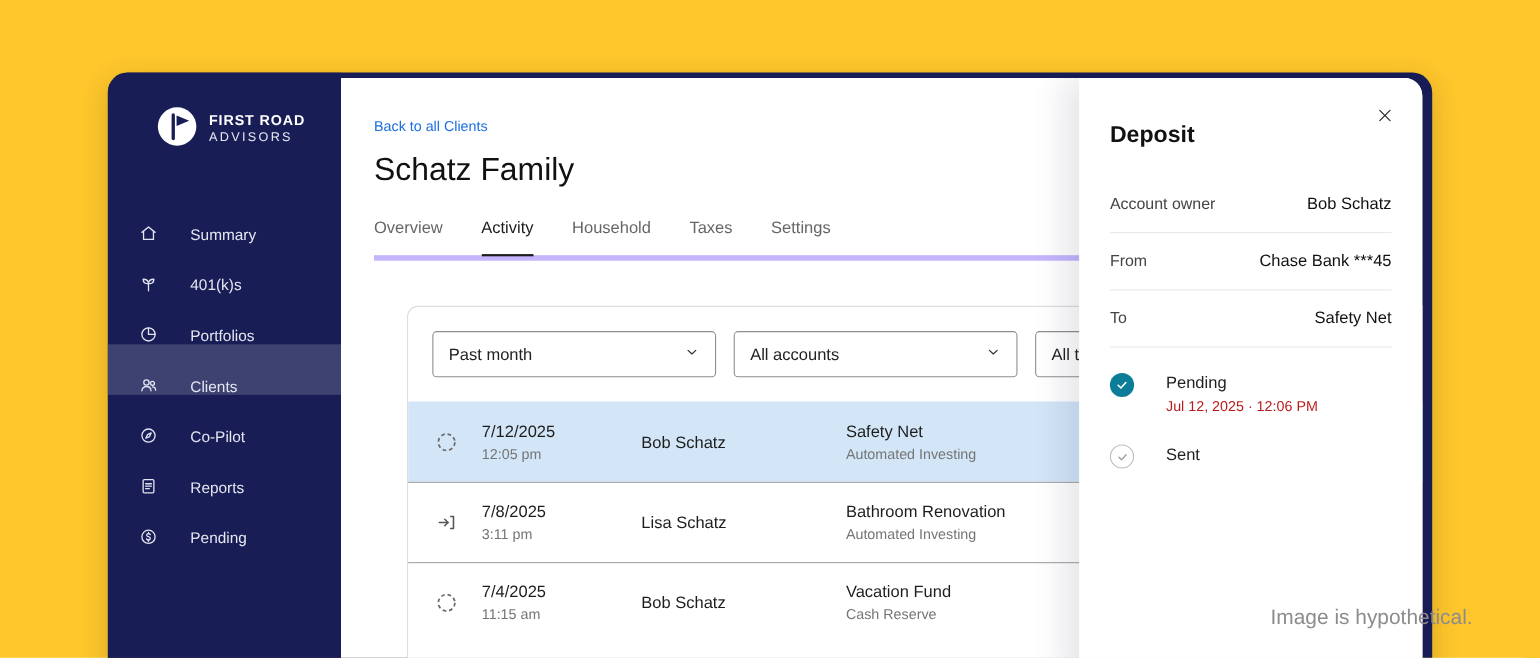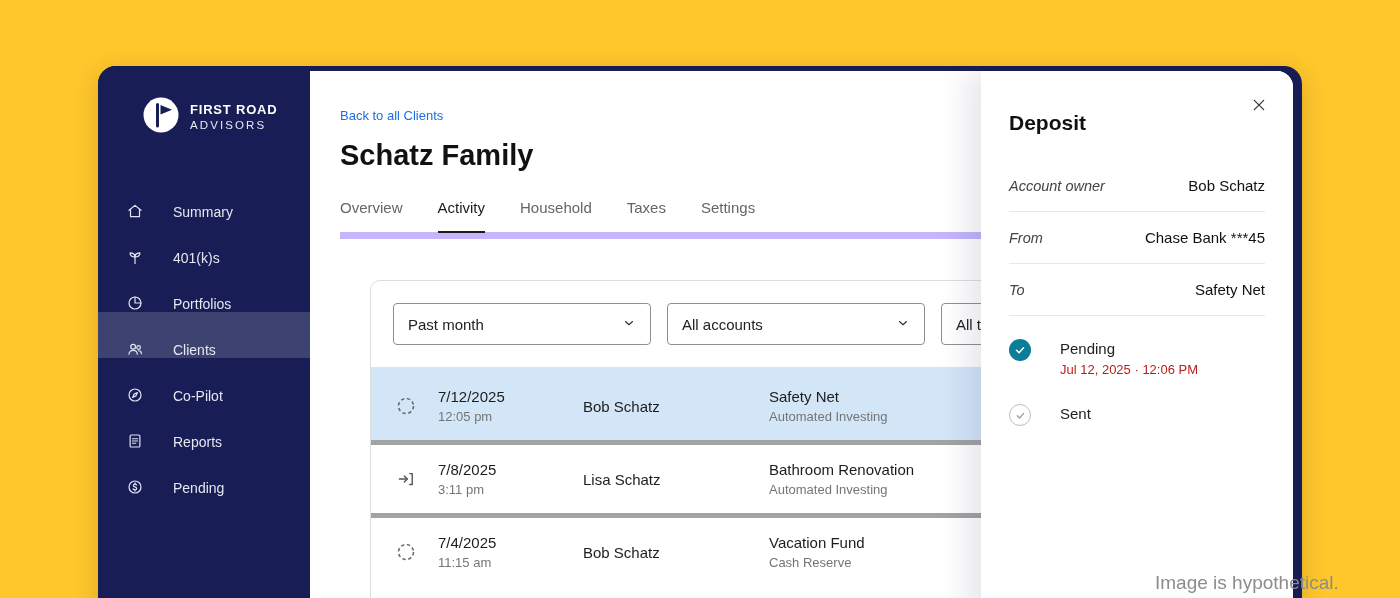--- a/index.html
+++ b/index.html
@@ -32,39 +32,39 @@
   .nav-item.selected { background:#3E4270; }
   .nav-icon { width:18px; height:18px; display:flex; align-items:center; justify-content:center; flex:0 0 18px; }
 
   
   .content {
     position:absolute; left:212px; top:5px; right:9px; bottom:0;
     background:#fff; border-top-right-radius:16px; overflow:hidden;
   }
   .main-inner { padding:35px 0 0 30px; }
   .back-link { font-size:13px; color:#1D6FE0; cursor:pointer; display:inline-block; }
-  .page-title { margin-top:15px; font-size:29px; font-weight:bold; color:#111; }
-  .tabs { margin-top:27px; display:flex; gap:35px; border-bottom:7px solid #c4b5fd; }
+  .page-title { margin-top:15px; font-size:29px; font-weight:normal; color:#111; }
+  .tabs { margin-top:27px; display:flex; gap:35px; border-bottom:5px solid #c4b5fd; }
   .tab { padding-bottom:15px; font-size:15px; color:#666; cursor:pointer; }
   .tab.active { color:#1c1c1c; border-bottom:2.5px solid #1c1c1c; margin-bottom:-1px; }
 
   .card {
     margin:41px 0 0 30px; width:980px; height:380px;
     border:1px solid #DEDEDE; border-radius:10px; background:#fff; overflow:hidden;
   }
   .filters { display:flex; gap:16px; padding:22px;align-items:center; }
   .filter {
     width:258px; height:42px; border:1px solid #8F8F8F; border-radius:4px;
     display:flex; align-items:center; justify-content:space-between;
     padding:0 14px; font-size:15px; color:#222; background:#fff; cursor:pointer;
   }
 
   .table-row {
     height:73px; display:flex; align-items:center; padding-left:25px;
-    border-top:5px solid #a3a3a3; cursor:pointer;
+    border-top:1px solid #a3a3a3; cursor:pointer;
   }
   .table-row.highlighted { background:#D3E6F8; border-top-color:transparent; }
   .cell-icon { width:20px; flex:0 0 20px; display:flex; }
   .cell-date { margin-left:22px; width:145px; flex:0 0 145px; }
   .cell-name { width:186px; flex:0 0 186px; font-size:15px; color:#1d1d1d; }
   .cell-account { flex:1; }
   .row-date { font-size:15px; color:#1d1d1d; margin-bottom:4px; }
   .row-time, .row-account-type { font-size:13px; color:#757575; }
   .row-account { font-size:15px; color:#1d1d1d; margin-bottom:4px; }
 
@@ -76,36 +76,36 @@
     padding:0 28px;
   }
   .panel-close { position:absolute; top:24px; right:22px; width:24px; height:24px;
     display:flex; align-items:center; justify-content:center; cursor:pointer; }
   .panel-title { margin-top:40px; font-size:21px; font-weight:bold; color:#111; }
   .details { margin-top:25px; }
   .detail-row {
     height:52px; display:flex; align-items:center; justify-content:space-between;
     border-bottom:1px solid #E9E9E9;
   }
-  .detail-label { font-size:14.5px; color:#444;font-style:italic; }
+  .detail-label { font-size:14.5px; color:#444; }
   .detail-value { font-size:15px; color:#111; text-align:right; }
 
   .timeline { margin-top:22px; }
   .tl-item { display:flex; gap:29px; margin-bottom:26px; align-items:flex-start; }
   .tl-check {
     width:22px; height:22px; border-radius:50%; flex:0 0 22px;
     display:flex; align-items:center; justify-content:center; margin-top:1px;
   }
   .tl-check.done { background:#0C7D99; }
   .tl-check.todo { border:1.5px solid #BDBDBD; background:#fff; }
   .tl-label { font-size:15px; color:#222; padding-top:2px; }
   .tl-time { font-size:13px; color:#b91c1c; margin-top:5px; }
 
   .hypothetical-note {
-    position:absolute; left:1155px; top:572px; z-index:30;
+    position:absolute; left:1155px; top:551px; z-index:30;
     font-size:19px; color:#8C8C8C;
   }
 </style>
 </head>
 <body>
 
 <div class="window">
 
   <div class="sidebar">
     <div class="logo-row">

